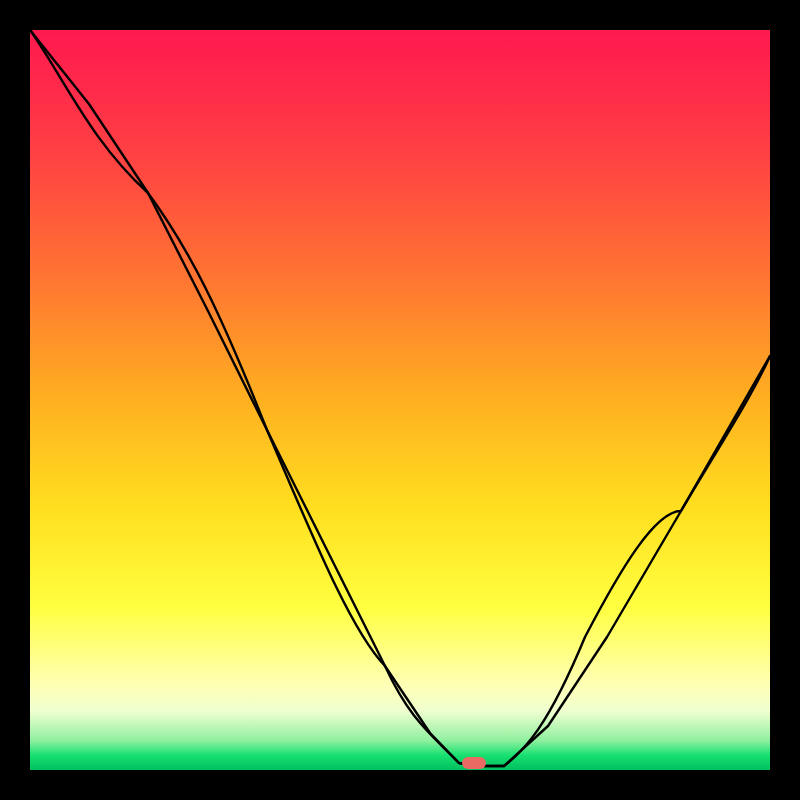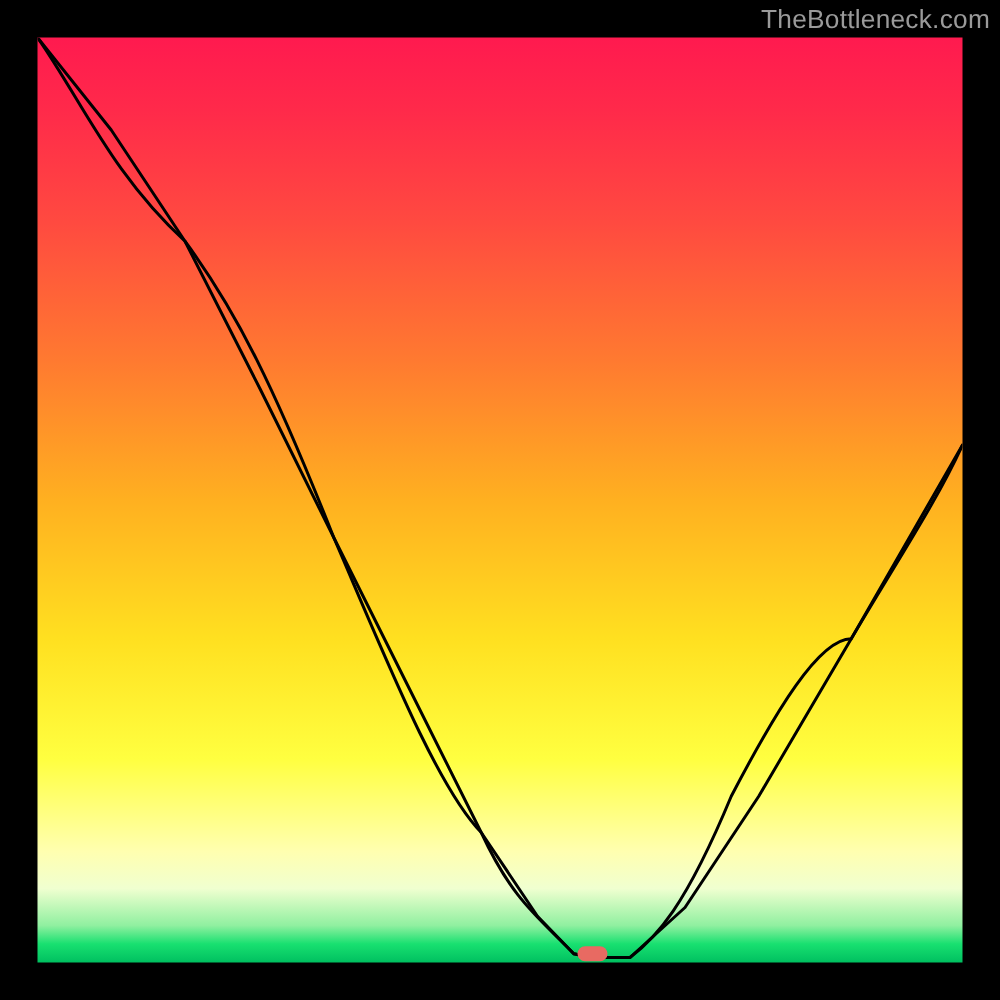--- a/index.html
+++ b/index.html
@@ -107,15 +107,14 @@
           577,607
           651,481
           740,326
         " fill="none" stroke="#000000" stroke-width="2.4" stroke-linejoin="round" stroke-linecap="round"></polyline>
     </svg>
 
     <div class="marker" style="left:444px; top:733px;"></div>
 
   </div>
 
-  <div class="watermark">TheBottleneck.com</div>
 
 </div>
 
 </body></html>

